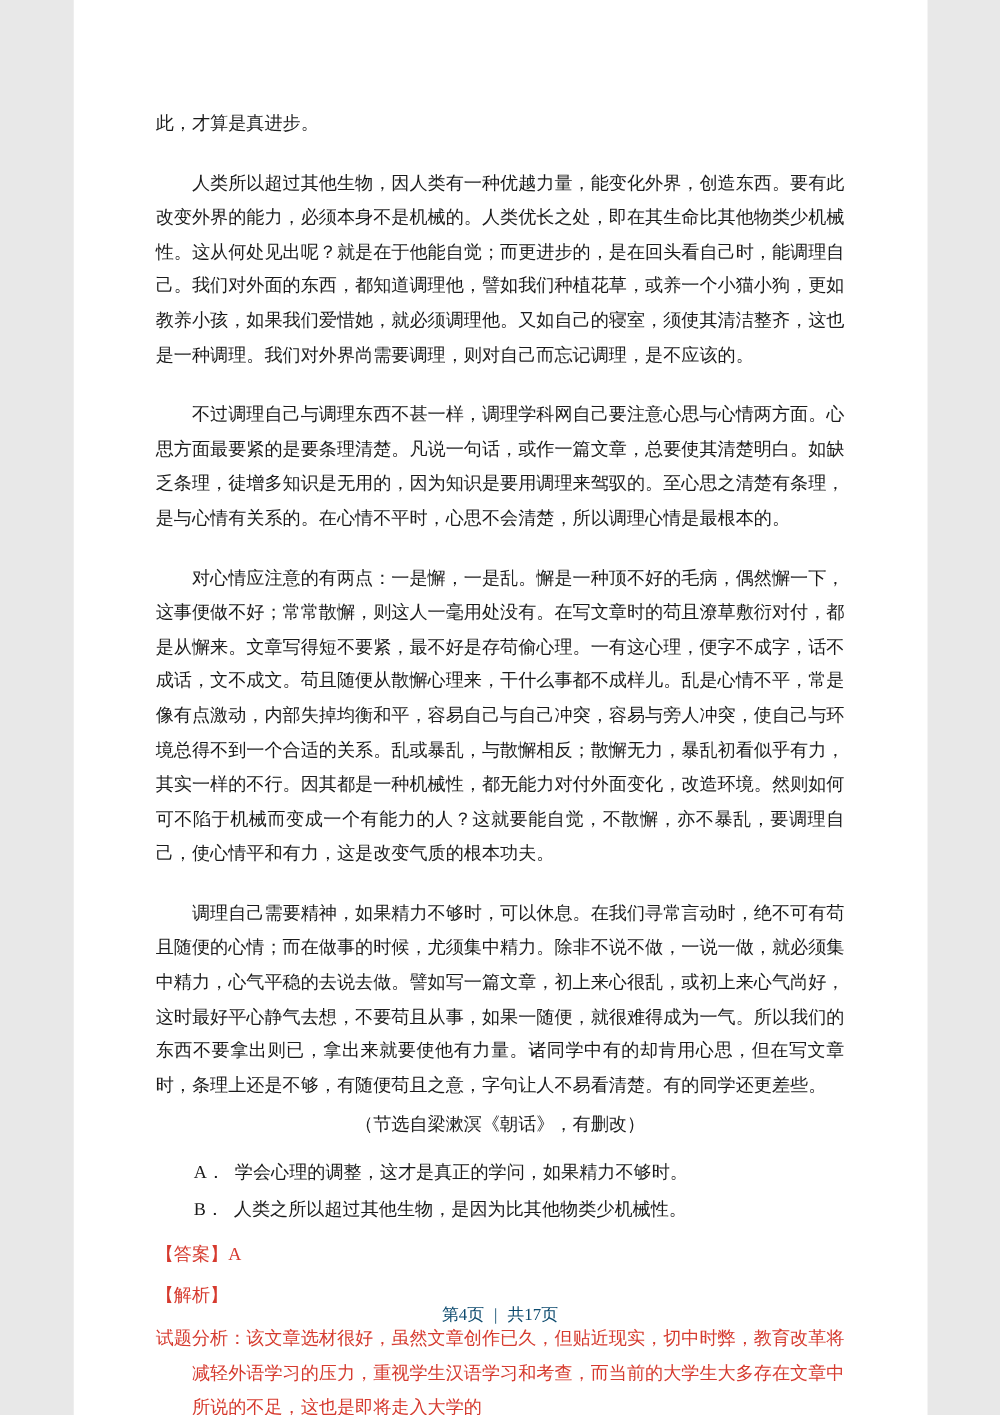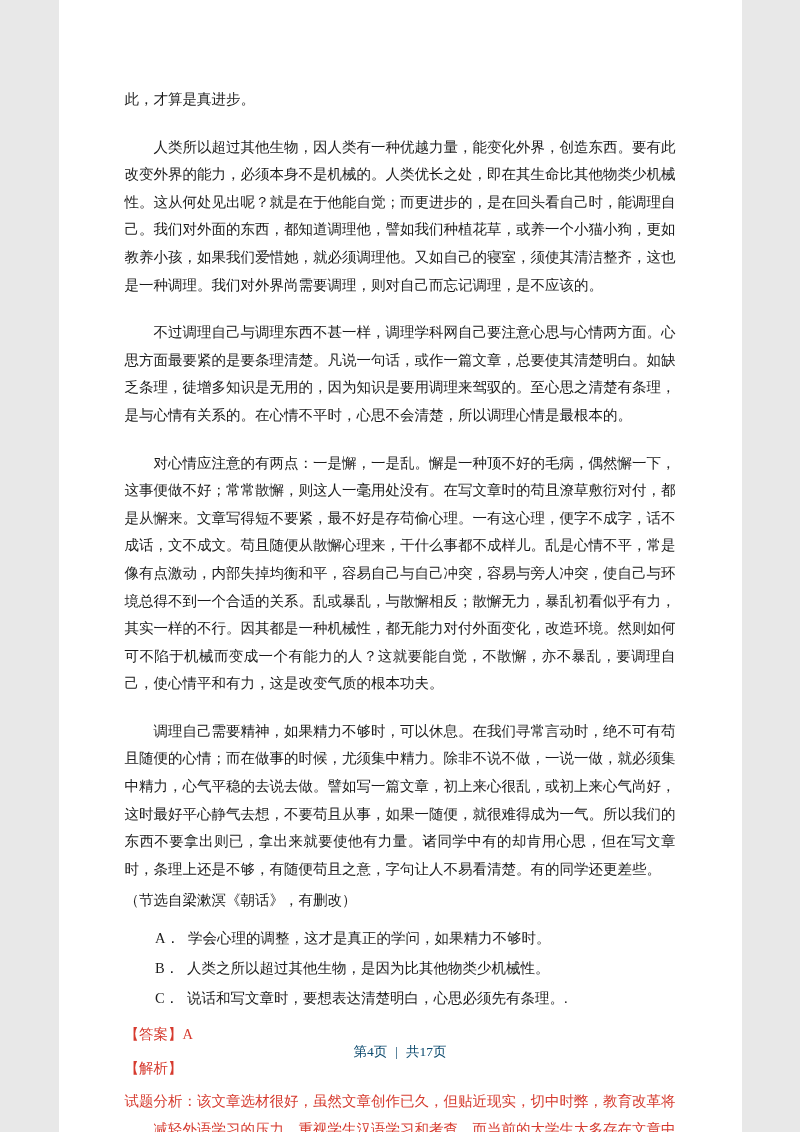--- a/index.html
+++ b/index.html
@@ -14,21 +14,21 @@
     font-size: 14.5px;
     line-height: 27.6px;
     color: #1b1b1b;
     padding: 86px 66px 0 66px;
     overflow: hidden;
   }
   .passage { text-align: justify; }
   .para { text-align: justify; margin-bottom: 4px; }
   .para.indent { text-indent: 2em; margin-top: 20px; }
   .attribution {
-    text-align: left;
+    text-align: center;
     margin: 0 0 10px 0;
   }
   .question-line { margin: 4px 0 2px 0; }
   .question-line .q-num { margin-right: 0.55em; }
   .option-row { padding-left: 2.1em; margin: 2.6px 0; }
   .option-row .opt-label { margin-right: 0.55em; }
   .red { color: #d63a2e; }
   .answer-line { margin-top: 8px; }
   .analysis-label-line { margin-top: 6px; }
   .analysis-text {
@@ -75,23 +75,20 @@
   <div>
 
       <div class="option-row">
         <span class="opt-label">A．</span><span>学会心理的调整，这才是真正的学问，如果精力不够时。</span>
       </div>
 
       <div class="option-row">
         <span class="opt-label">B．</span><span>人类之所以超过其他生物，是因为比其他物类少机械性。</span>
       </div>
 
-      <div class="option-row">
-        <span class="opt-label">C．</span><span>说话和写文章时，要想表达清楚明白，心思必须先有条理。.</span>
-      </div>
 
     </div>
 
   <div class="answer-line red">
     <span>【答案】</span><span>A</span>
   </div>
 
   <div class="analysis-label-line red">【解析】</div>
 
   <div class="analysis-text red">试题分析：该文章选材很好，虽然文章创作已久，但贴近现实，切中时弊，教育改革将减轻外语学习的压力，重视学生汉语学习和考查，而当前的大学生大多存在文章中所说的不足，这也是即将走入大学的</div>

